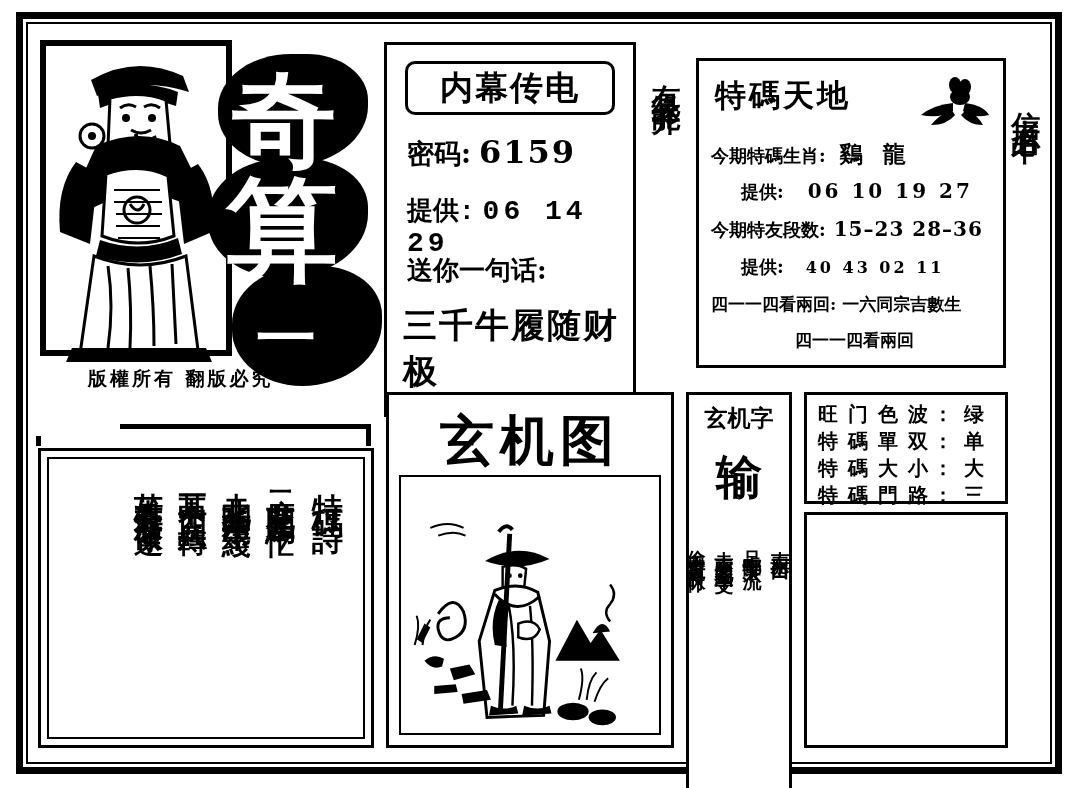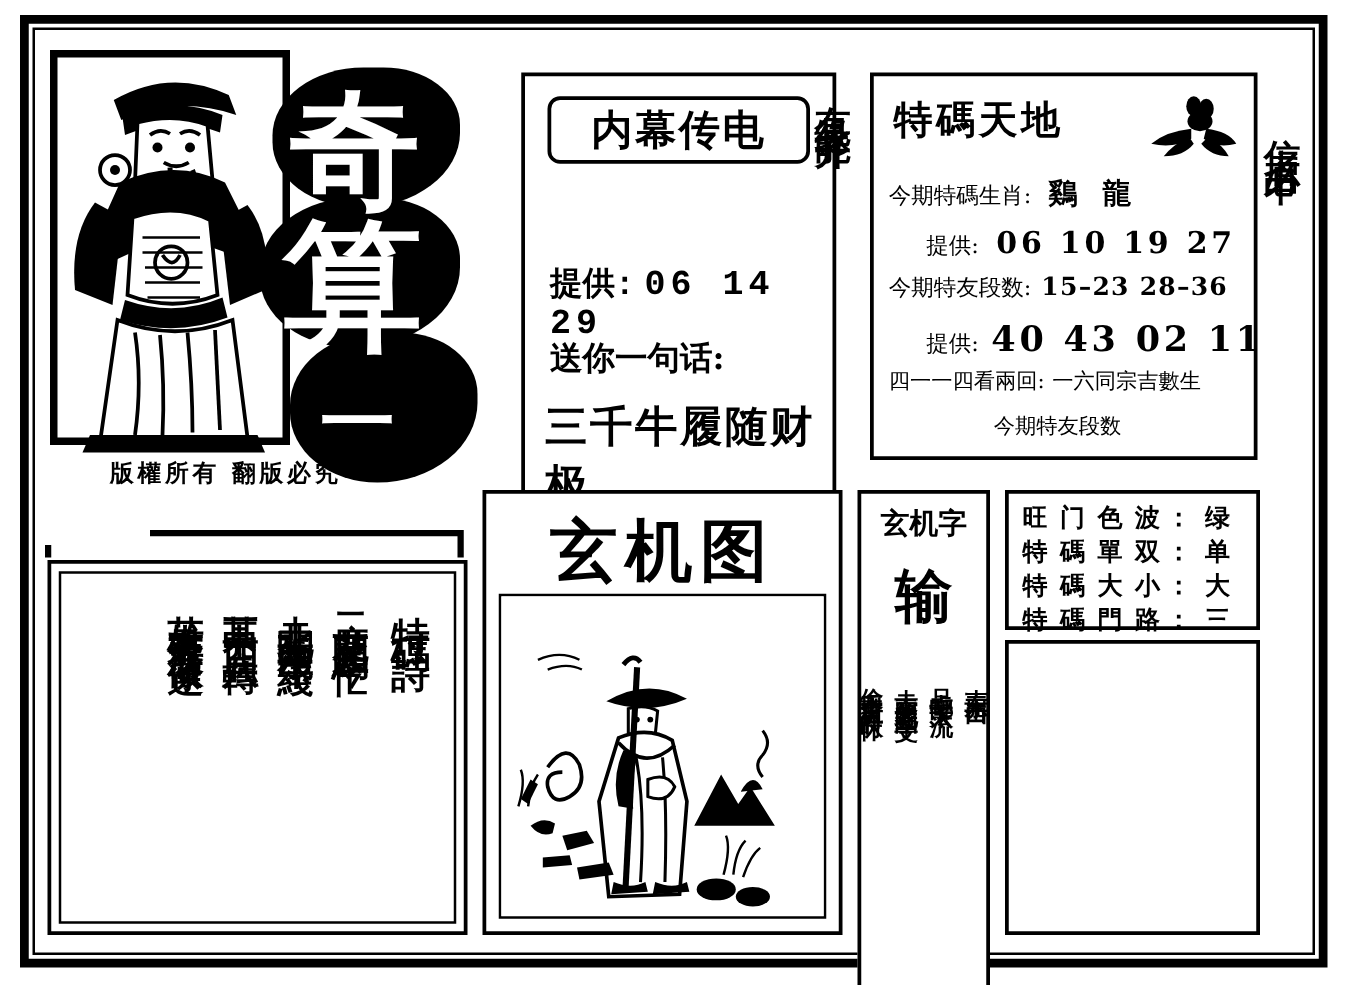--- a/index.html
+++ b/index.html
@@ -15,47 +15,47 @@
   .hero-title{position:absolute;left:186px;top:20px;width:148px;height:318px;}
   .kanji{position:absolute;font-family:"DejaVu Serif","Liberation Serif",serif;font-weight:bold;color:#000;line-height:1;}
   .kanji.k1{left:10px;top:14px;font-size:104px;}
   .kanji.k2{left:4px;top:120px;font-size:112px;}
   .kanji.k3{left:34px;top:236px;font-size:104px;}
   .blob{position:absolute;background:#000;border-radius:50% 42% 55% 48%;}
   .hero-foot{position:absolute;left:52px;top:332px;width:260px;height:30px;font-family:"DejaVu Serif","Liberation Serif",serif;font-size:19px;font-weight:bold;letter-spacing:3px;}
 
   
   .box{position:absolute;border:3px solid #000;box-sizing:border-box;background:#fff;}
-  .neimu{left:384px;top:58px;width:252px;height:375px;margin-left:33px;}
+  .neimu{left:384px;top:42px;width:252px;height:375px;}
   .neimu-head{position:absolute;left:18px;top:16px;width:210px;height:54px;border:3px solid #000;border-radius:10px;box-sizing:border-box;display:flex;align-items:center;justify-content:center;}
   .neimu-head span{font-family:"DejaVu Serif","Liberation Serif",serif;font-size:33px;font-weight:bold;letter-spacing:2px;}
   .row-line{position:absolute;font-family:"DejaVu Serif","Liberation Serif",serif;font-weight:bold;}
   .mima{left:20px;top:88px;font-size:27px;}
   .mima b{font-size:32px;letter-spacing:2px;margin-left:8px;}
   .tigong{left:20px;top:148px;font-size:26px;font-family:Liberation Mono, monospace;}
   .tigong b{font-size:28px;letter-spacing:4px;margin-left:8px;}
   .songni{left:20px;top:208px;font-size:26px;}
   .slogan{left:16px;top:258px;font-size:34px;letter-spacing:2px;}
 
   
   .youyuan{position:absolute;left:644px;top:62px;width:44px;height:300px;font-family:"DejaVu Serif","Liberation Serif",serif;font-size:29px;font-weight:bold;line-height:1.35;text-align:center;}
 
   
   .tianma{left:696px;top:58px;width:310px;height:310px;}
   .tm-title{position:absolute;left:16px;top:14px;font-family:"DejaVu Serif","Liberation Serif",serif;font-size:31px;font-weight:bold;letter-spacing:3px;}
   .tm-orn{position:absolute;right:12px;top:14px;width:76px;height:52px;}
-  .tm-line{position:absolute;font-family:"DejaVu Serif","Liberation Serif",serif;font-size:18px;font-weight:normal;white-space:nowrap;}
+  .tm-line{position:absolute;font-family:"DejaVu Serif","Liberation Serif",serif;font-size:18px;font-weight:bold;white-space:nowrap;}
   .tm-l1{left:12px;top:78px;}
   .tm-l1 b{font-size:23px;letter-spacing:6px;margin-left:14px;}
   .tm-l2{left:42px;top:118px;}
-  .tm-l2 b{font-size:24px;letter-spacing:3px;margin-left:14px;}
+  .tm-l2 b{font-size:20px;letter-spacing:3px;margin-left:24px;}
   .tm-l3{left:12px;top:156px;}
   .tm-l3 b{font-size:20px;letter-spacing:1px;margin-left:8px;}
   .tm-l4{left:42px;top:194px;}
-  .tm-l4 b{font-size:28px;letter-spacing:3px;margin-left:10px;}
+  .tm-l4 b{font-size:16px;letter-spacing:3px;margin-left:22px;}
   .tm-l5{left:12px;top:232px;font-size:17px;}
   .tm-l6{left:96px;top:268px;font-size:17px;}
 
   
   .xinzhe{position:absolute;left:1004px;top:88px;width:44px;height:270px;font-family:"DejaVu Serif","Liberation Serif",serif;font-size:29px;font-weight:bold;line-height:1.4;text-align:center;}
 
   
   .shi{left:38px;top:448px;width:336px;height:300px;}
   .shi-inner{position:absolute;left:6px;top:6px;right:6px;bottom:6px;border:2px solid #000;display:flex;flex-direction:row-reverse;justify-content:flex-start;align-items:flex-start;padding:10px 8px;box-sizing:border-box;}
   .vcol{writing-mode:vertical-rl;text-orientation:upright;font-family:"DejaVu Serif","Liberation Serif",serif;font-weight:bold;letter-spacing:6px;}
@@ -159,20 +159,23 @@
       <span class="kanji k2" style="color:#fff">算</span>
       <span class="kanji k3" style="color:#fff;font-size:60px;top:254px;">一</span>
     </div>
 
     <div class="hero-foot">版權所有 翻版必究</div>
   </div>
 
   <div class="box neimu">
     <div class="neimu-head">
       <span>内幕传电</span>
+    </div>
+    <div class="row-line mima">
+      <span>密码:</span><b>6159</b>
     </div>
     <div class="row-line tigong">
       <span>提供:</span><b>06  14  29</b>
     </div>
     <div class="row-line slogan">三千牛履随财极</div>
     <div class="row-line songni">送你一句话:</div>
   </div>
 
   <div class="youyuan">
     <span style="writing-mode:vertical-rl;text-orientation:upright;letter-spacing:8px;">有缘能开</span>
@@ -199,21 +202,21 @@
     </div>
     <div class="tm-line tm-l3">
       <span>今期特友段数:</span><b>15–23   28–36</b>
     </div>
     <div class="tm-line tm-l4">
       <span>提供:</span><b>40  43   02  11</b>
     </div>
     <div class="tm-line tm-l5">
       <span>四一一四看兩回:</span><span style="margin-left:6px">一六同宗吉數生</span>
     </div>
-    <div class="tm-line tm-l6">今期特友段数</div>
+    <div class="tm-line tm-l6">四一一四看兩回</div>
   </div>
 
   <div class="xinzhe">
     <span style="writing-mode:vertical-rl;text-orientation:upright;letter-spacing:8px;">信者必中</span>
   </div>
 
   <div class="rule-top"></div>
   <div class="rule-tick"></div>
   <div class="rule-left"></div>
 

